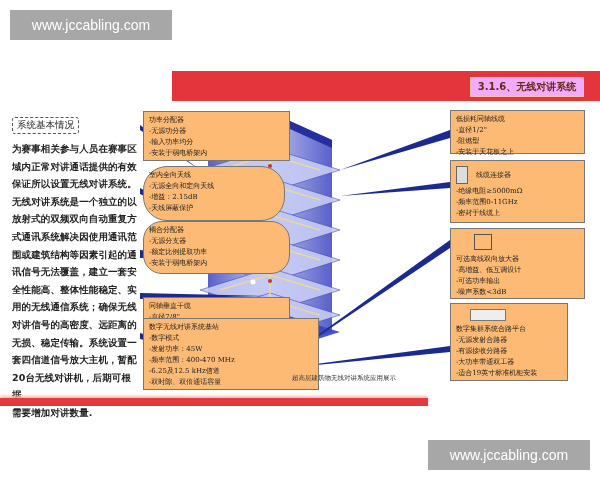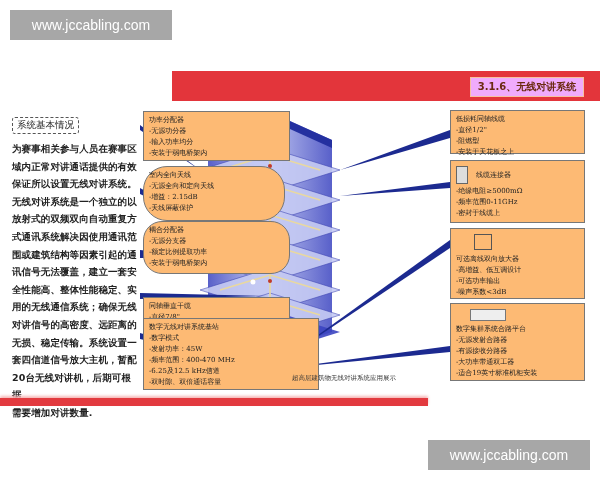--- a/index.html
+++ b/index.html
@@ -172,21 +172,21 @@
   <div>-频率范围0-11GHz</div>
   <div>-密封于线缆上</div>
 </div>
 <div class="abs box" style="left:450px;top:228px;width:135px;height:71px;">
   <div style="width:16px;height:14px;border:1.5px solid #555;margin:2px 0 4px 18px;"></div>
   <div class="t">可选离线双向放大器</div>
   <div>-高增益、低互调设计</div>
   <div>-可选功率输出</div>
   <div>-噪声系数&lt;3dB</div>
 </div>
-<div class="abs box" style="left:450px;top:303px;width:135px;height:78px;">
+<div class="abs box" style="left:450px;top:303px;width:118px;height:78px;">
   <div style="width:34px;height:10px;border:1px solid #777;background:#eee;margin:2px 0 3px 14px;"></div>
   <div class="t">数字集群系统合路平台</div>
   <div>-无源发射合路器</div>
   <div>-有源接收分路器</div>
   <div>-大功率带通双工器</div>
   <div>-适合19英寸标准机柜安装</div>
 </div>
 
 <div class="abs caption" style="left:292px;top:374px;">超高层建筑物无线对讲系统应用展示</div>
 

